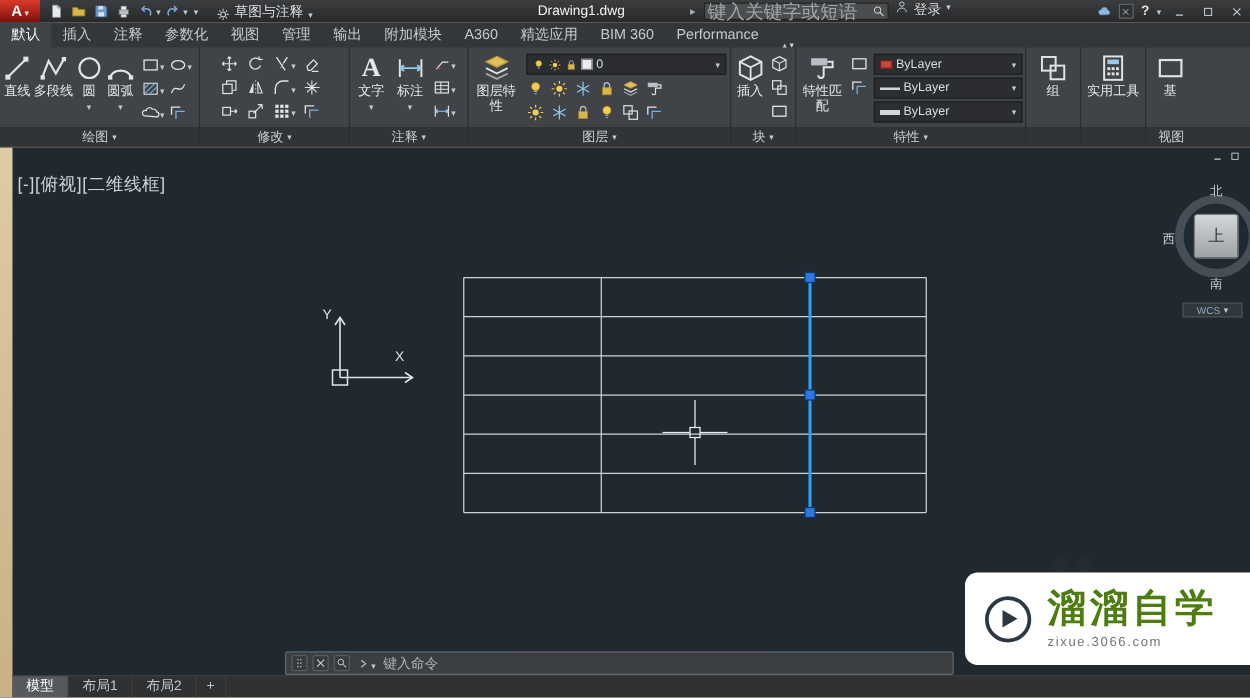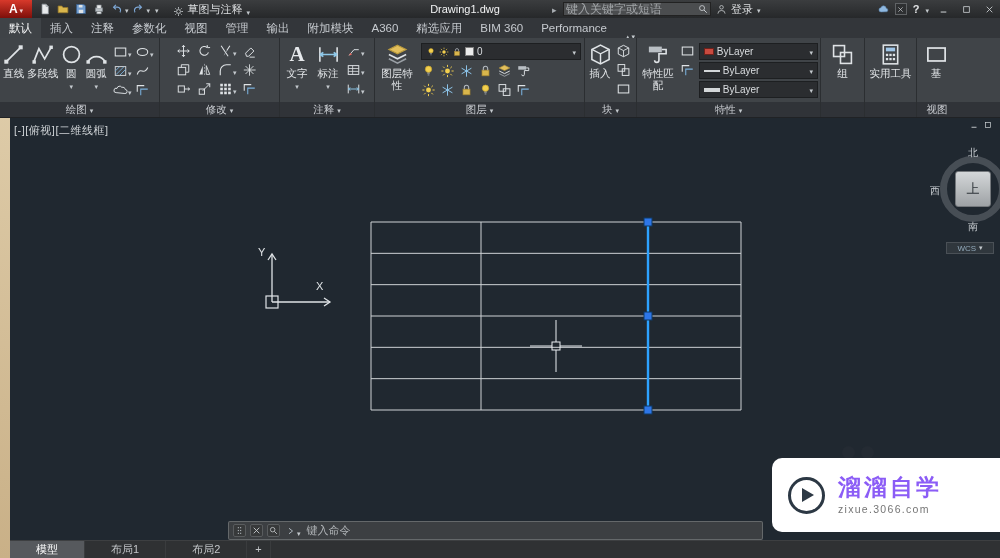--- a/index.html
+++ b/index.html
@@ -12,24 +12,24 @@
 .qat{display:flex;align-items:center;gap:1px;margin-left:4px}
 .tbtn{width:17px;height:16px;display:flex;align-items:center;justify-content:center}
 .tbtn svg{width:12px;height:12px}
 .tgroup{display:flex;align-items:center}
 .wschip{display:flex;align-items:flex-end;gap:4px;margin-left:8px;padding:0 6px;height:16px}
 .wschip svg{width:11px;height:11px}
 .doctitle{position:absolute;left:398px;width:134px;text-align:center;top:3px;color:#f2f3f4;font-size:11px}
 .chev-r::before{content:"\25B8";color:#a8adb2;font-size:9px}
 .infoexp{position:absolute;left:552px;top:3px}
 .searchbox{position:absolute;left:563px;top:2px;width:148px;height:14px;background:#4b4d4f;border:1px solid #222;display:flex;align-items:center;padding:0 2px}
-.searchbox input{flex:1;background:transparent;border:none;outline:none;color:#d8d8d8;font-size:12px;width:120px}
+.searchbox input{flex:1;background:transparent;border:none;outline:none;color:#d8d8d8;font-size:15px;width:120px}
 .searchbox input::placeholder{color:#a2a5a8}
 .searchbox svg{width:10px;height:10px}
-.signin{position:absolute;left:716px;top:0;height:18px;display:flex;align-items:center;gap:4px}
+.signin{position:absolute;left:716px;top:0;height:18px;display:flex;gap:4px}
 .signin svg{width:11px;height:11px}
 .tb-right{position:absolute;right:2px;top:0;height:18px;display:flex;align-items:center;gap:6px}
 .tb-right svg{width:11px;height:11px}
 .xtile{width:12px;height:12px;background:#2e3032;border:1px solid #606366;display:flex;align-items:center;justify-content:center}
 .xtile svg{width:7px;height:7px}
 .helpq{font-size:11px;color:#e2e4e6;font-weight:bold}
 .dd{display:inline-block;line-height:1}
 .dd::before{content:"\25BE";font-size:7px;color:#c4c9ce}
 .dd-up::before{content:"\25B4";font-size:7px;color:#c4c9ce}
 
@@ -57,21 +57,21 @@
 .combo .dd{margin-left:auto}
 .combo .ic10{width:10px;height:10px}
 .sw{width:9px;height:9px;background:#ececec;border:1px solid #808080}
 .swr{width:10px;height:7px;background:#c84a3f;border:1px solid #6e211b}
 .lt1{width:16px;height:2px;background:#d4d7d9}
 .lt2{width:16px;height:4px;background:#d4d7d9}
 .propcol{display:flex;flex-direction:column;gap:2px;margin-left:2px;margin-top:3px;width:120px}
 
 .canvas{position:absolute;left:10px;top:118px;width:990px;height:422px;background:#202830;overflow:hidden;z-index:1}
 #cad-svg{position:absolute;left:0;top:0}
-.vplabel{position:absolute;left:4px;top:5px;color:#cfd3d6;font-size:11px;letter-spacing:0.5px}
+.vplabel{position:absolute;left:4px;top:21px;color:#cfd3d6;font-size:14px;letter-spacing:0.5px}
 .cwinctl{position:absolute;right:8px;top:3px;display:flex;gap:6px}
 .cwinctl svg{width:8px;height:8px}
 .vcube{position:absolute;left:924px;top:30px;width:78px;height:84px}
 .vc-ring{position:absolute;left:6px;top:8px;width:66px;height:66px;border:7px solid rgba(155,160,166,0.32);border-radius:50%}
 .vc-face{position:absolute;left:21px;top: 23px;width:36px;height:36px;background:linear-gradient(#d4d7d9,#9ea2a5);border:1px solid #74787c;border-radius:3px;display:flex;align-items:center;justify-content:center;font-size:13px;color:#2e3338}
 .vc-n{position:absolute;left:50%;transform:translateX(-50%);top:-2px;font-size:10px;color:#c9ced2}
 .vc-w{position:absolute;left:-4px;top:36px;font-size:10px;color:#c9ced2}
 .vc-s{position:absolute;left:50%;transform:translateX(-50%);top:72px;font-size:10px;color:#c9ced2}
 .wcschip{position:absolute;left:936px;top:124px;width:48px;height:12px;background:rgba(52,58,64,0.85);border:1px solid #4a5056;color:#93aabb;font-size:8px;display:flex;align-items:center;justify-content:center;gap:3px}
 .ucs{position:absolute;left:240px;top:126px;width:92px;height:70px}
@@ -79,29 +79,29 @@
 .ucs .axl{position:absolute;color:#dfe3e6;font-size:11px}
 
 .cmdbar{position:absolute;left:218px;top:403px;width:535px;height:19px;background:rgba(64,66,68,0.88);border:1px solid rgba(135,138,140,0.55);border-radius:2px;display:flex;align-items:center;gap:4px;padding:0 4px}
 .cbtn{width:13px;height:13px;background:#37393a;border:1px solid #595c5e;border-radius:2px;display:flex;align-items:center;justify-content:center}
 .cbtn svg{width:9px;height:9px}
 .cprompt{display:flex;align-items:center;gap:2px;margin-left:3px}
 .cprompt svg{width:8px;height:8px}
 .cmdtext{color:#b0b4b7;font-size:11px;margin-left:2px}
 
 .statusbar{position:absolute;left:10px;top:540px;width:990px;height:18px;background:#2f3133;border-top:1px solid #3d3f41;display:flex;align-items:stretch;z-index:3;font-size:11px}
-.stab{padding:0 26px;line-height:17px;color:#c3c6c9;border-right:1px solid #3a3c3e}
+.stab{padding:0 11px;line-height:17px;color:#c3c6c9;border-right:1px solid #3a3c3e}
 .stab.active{background:#56595d;color:#fff}
 .stab.plus{padding:0 8px}
 
 .wm-ear{position:absolute;width:13px;height:13px;border-radius:50%;background:#242b33;top:446px;z-index:4}
 .wm{position:absolute;left:772px;top:458px;width:228px;height:74px;background:#fff;border-radius:10px 0 0 10px;display:flex;align-items:center;gap:13px;padding-left:16px;z-index:5}
 .wm-play{width:37px;height:37px;border:3px solid #2c3844;border-radius:50%;position:relative;flex:0 0 auto}
 .wm-play::after{content:"";position:absolute;left:11px;top:8px;border-left:12px solid #2c3844;border-top:7.5px solid transparent;border-bottom:7.5px solid transparent}
-.wm-title{font-size:23px;font-weight:bold;color:#8b5cf6;letter-spacing:3px;line-height:1.1}
+.wm-title{font-size:31px;font-weight:bold;color:#4d7c0f;letter-spacing:3px;line-height:1.1}
 .wm-site{font-size:10.5px;color:#757575;letter-spacing:1.3px;margin-top:3px}
 .ic10{width:10px;height:10px}
 </style>
 </head>
 <body>
 
 <svg width="0" height="0" style="position:absolute">
 <defs>
 <symbol id="i-line" viewBox="0 0 16 16">
         <path d="M3 13L13 3" stroke="#dfe3e6" fill="none" stroke-width="1.2"></path>

